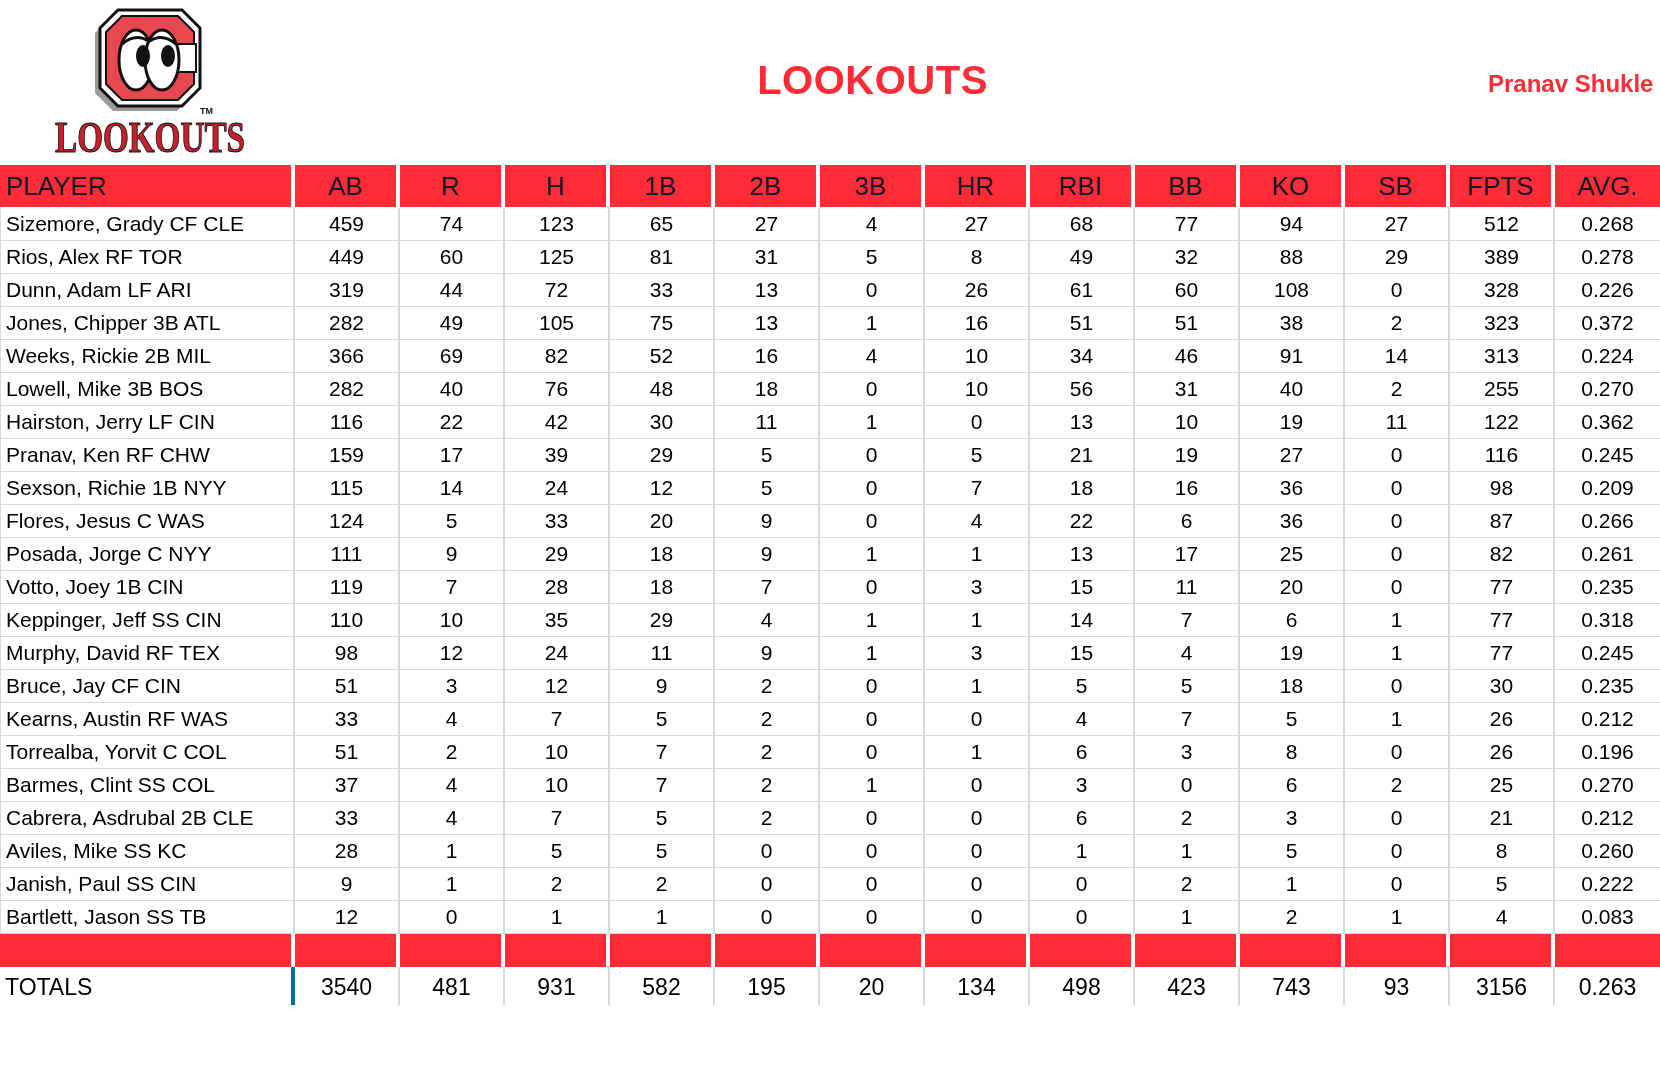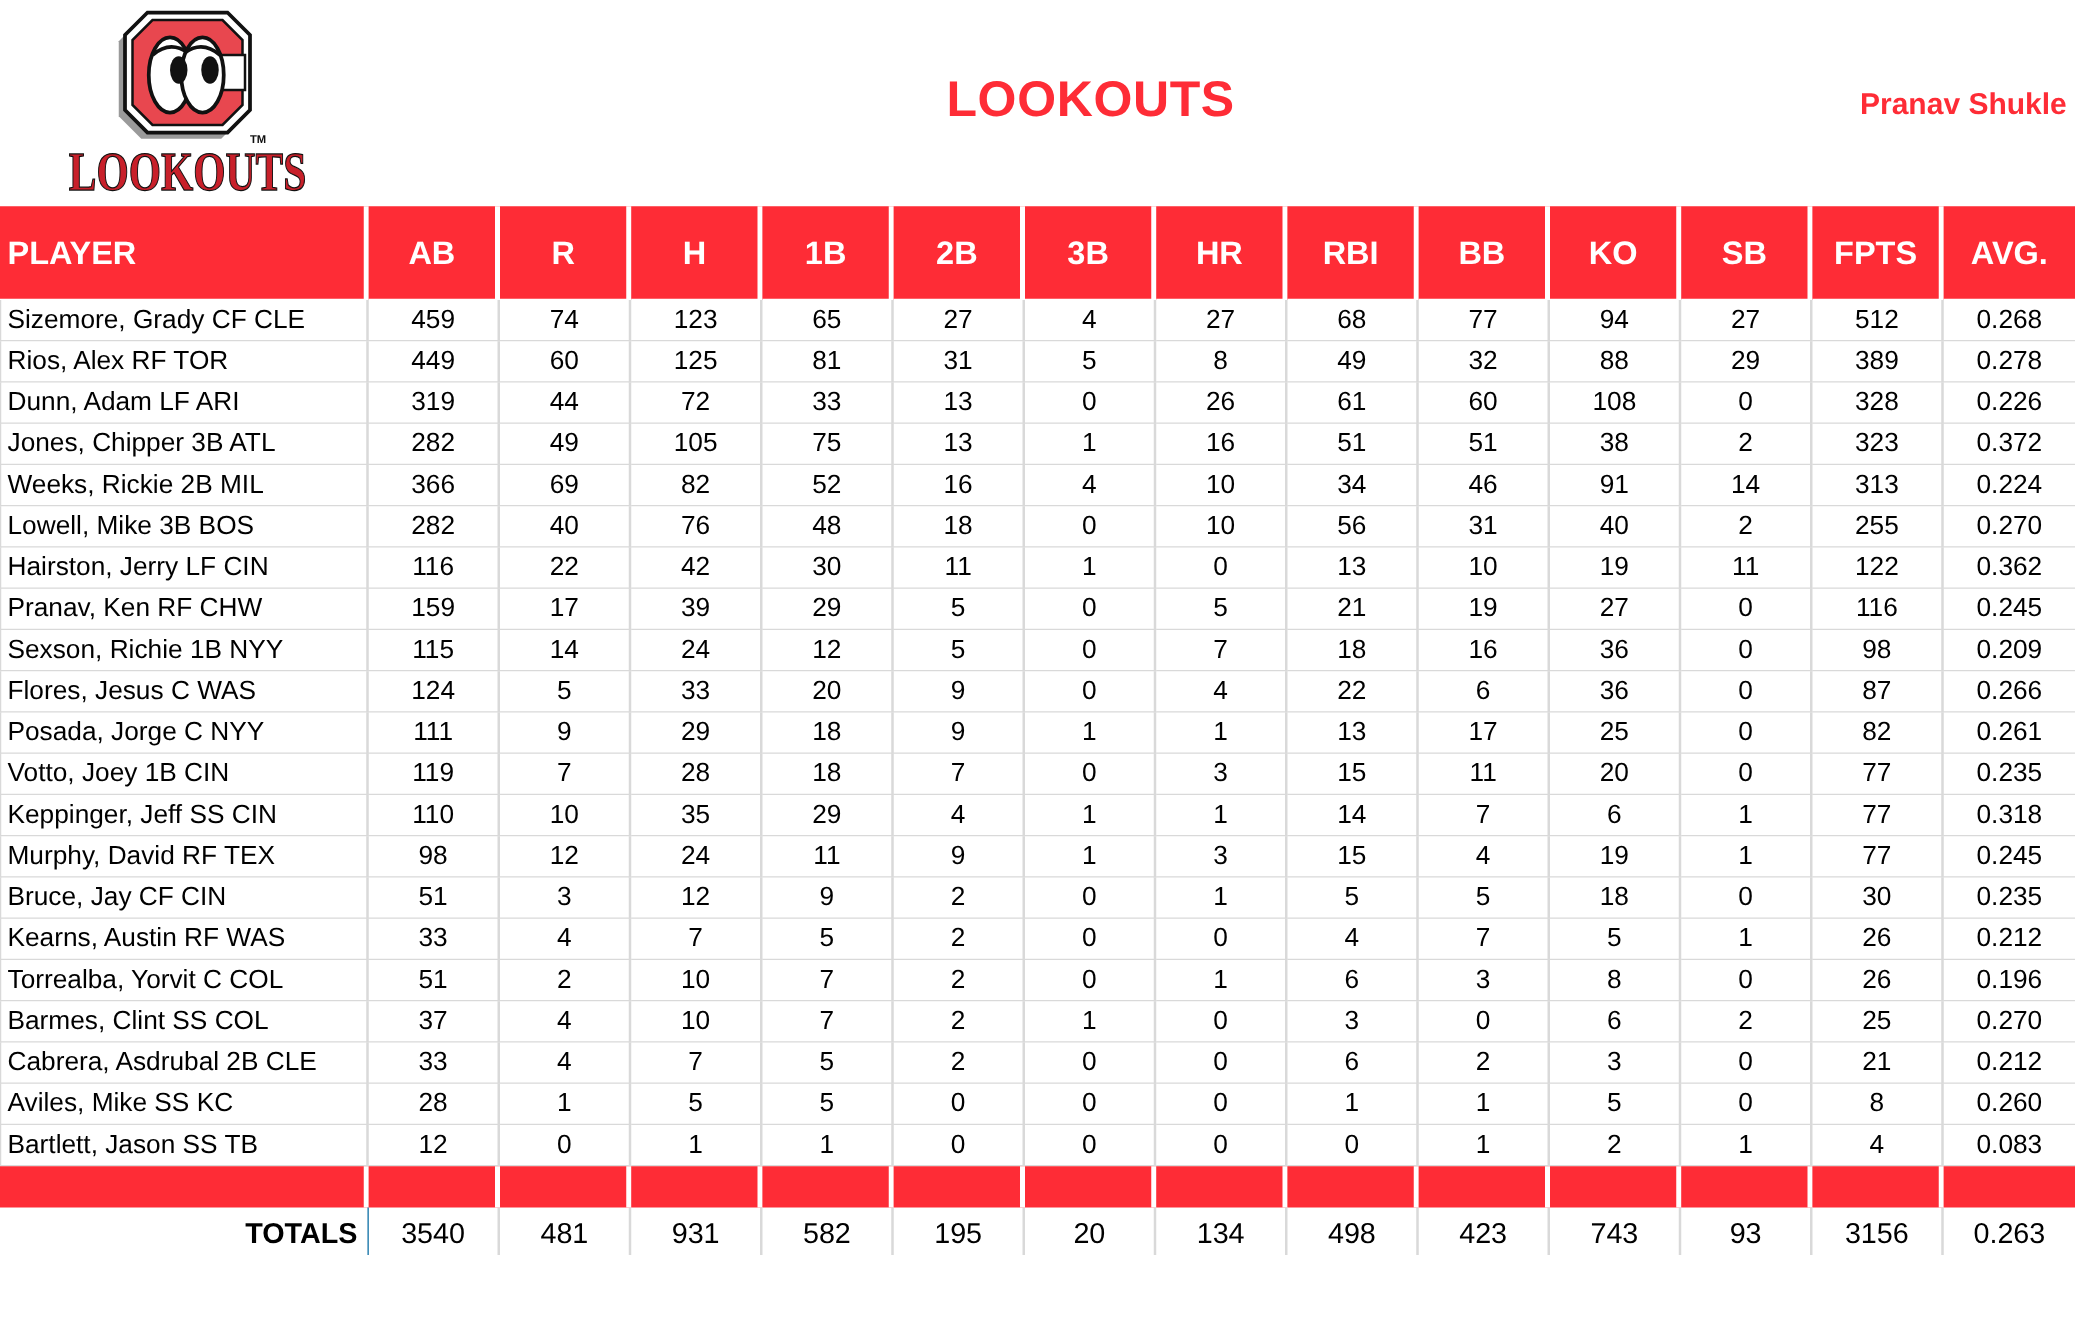--- a/index.html
+++ b/index.html
@@ -6,32 +6,32 @@
   body { width:1660px; height:1066px; position:relative; overflow:hidden;
          font-family: "Liberation Sans", "DejaVu Sans", sans-serif; color:#000; }
   .logo { position:absolute; left:50px; top:4px; width:204px; height:156px; }
   .title { position:absolute; left:0; width:1745px; top:58px; text-align:center;
            color:#fe2c36; font-weight:bold; font-size:40px; letter-spacing:0.5px; }
   .owner { position:absolute; left:1488px; top:70px; color:#fe2c36; font-weight:bold; font-size:24px; }
   table.stats { position:absolute; left:0; top:165px; width:1660px; border-collapse:separate; border-spacing:0; table-layout:fixed; }
   table.stats col.c-player { width:295px; }
   table.stats col.c-stat { width:105px; }
   table.stats col.c-avg { width:105px; }
-  th { background:#fe2c36; color:#ffffff; font-size:26px; font-weight:bold; height:42px; padding:16px;
+  th { background:#fe2c36; color:#0f172a; font-size:26px; font-weight:normal; height:42px; padding:0;
        text-align:center; border-right:4px solid #fff; border-bottom:1px solid #fff; }
   th.player { text-align:left; padding-left:6px; }
   th:last-child { border-right:none; }
   td { height:32px; padding:0; font-size:21px; text-align:center; border-right:2px solid #d9d9d9;
        border-bottom:1.5px solid #d9d9d9; white-space:nowrap; }
   td.player { text-align:left; padding-left:5px; border-left:1px solid #d9d9d9; }
   td:last-child { border-right:none; }
   tr.spacer td { background:#fe2c36; height:33px; border-right:4px solid #fff; border-bottom:none; }
   tr.spacer td:last-child { border-right:none; }
   tr.totals td { height:36px; font-size:23px; border-bottom:none; padding-top:2px; }
-  tr.totals td.player { text-align:right; padding-right:8px; border-left:none; border-right:1px solid #0369a1;font-weight:bold; }
+  tr.totals td.player { text-align:left; padding-right:8px; border-left:none; border-right:4px solid #0369a1; }
   tr.totals td.bold { font-weight:normal; }
 </style>
 </head>
 <body>
 
 <div class="logo">
   <svg width="204" height="156" viewBox="0 0 204 156">
     <polygon points="68,6 132,6 150,24 150,84 132,102 68,102 50,84 50,24" fill="#9a9a9a" transform="translate(-5,5)"></polygon>
     <polygon points="68,6 132,6 150,24 150,84 132,102 68,102 50,84 50,24" fill="#fff" stroke="#111" stroke-width="3"></polygon>
     <polygon points="72,12 128,12 144,28 144,80 128,96 72,96 56,80 56,28" fill="#e8474f" stroke="#111" stroke-width="2"></polygon>
@@ -400,20 +400,36 @@
         <td>0</td>
         <td>0</td>
         <td>1</td>
         <td>1</td>
         <td>5</td>
         <td>0</td>
         <td>8</td>
         <td>0.260</td>
       </tr>
       <tr>
+        <td class="player">Janish, Paul SS CIN</td>
+        <td>9</td>
+        <td>1</td>
+        <td>2</td>
+        <td>2</td>
+        <td>0</td>
+        <td>0</td>
+        <td>0</td>
+        <td>0</td>
+        <td>2</td>
+        <td>1</td>
+        <td>0</td>
+        <td>5</td>
+        <td>0.222</td>
+      </tr>
+      <tr>
         <td class="player">Bartlett, Jason SS TB</td>
         <td>12</td>
         <td>0</td>
         <td>1</td>
         <td>1</td>
         <td>0</td>
         <td>0</td>
         <td>0</td>
         <td>0</td>
         <td>1</td>

